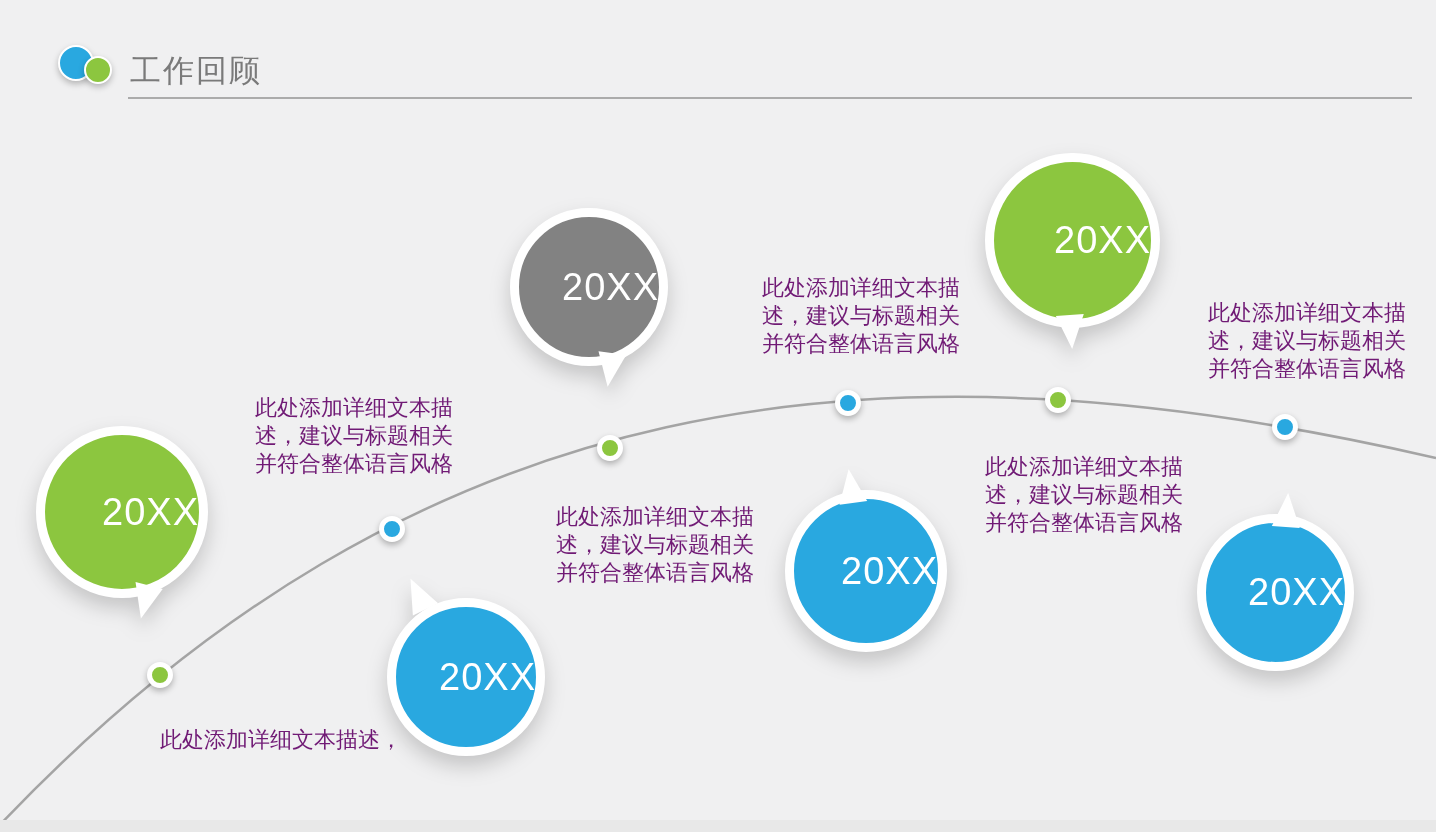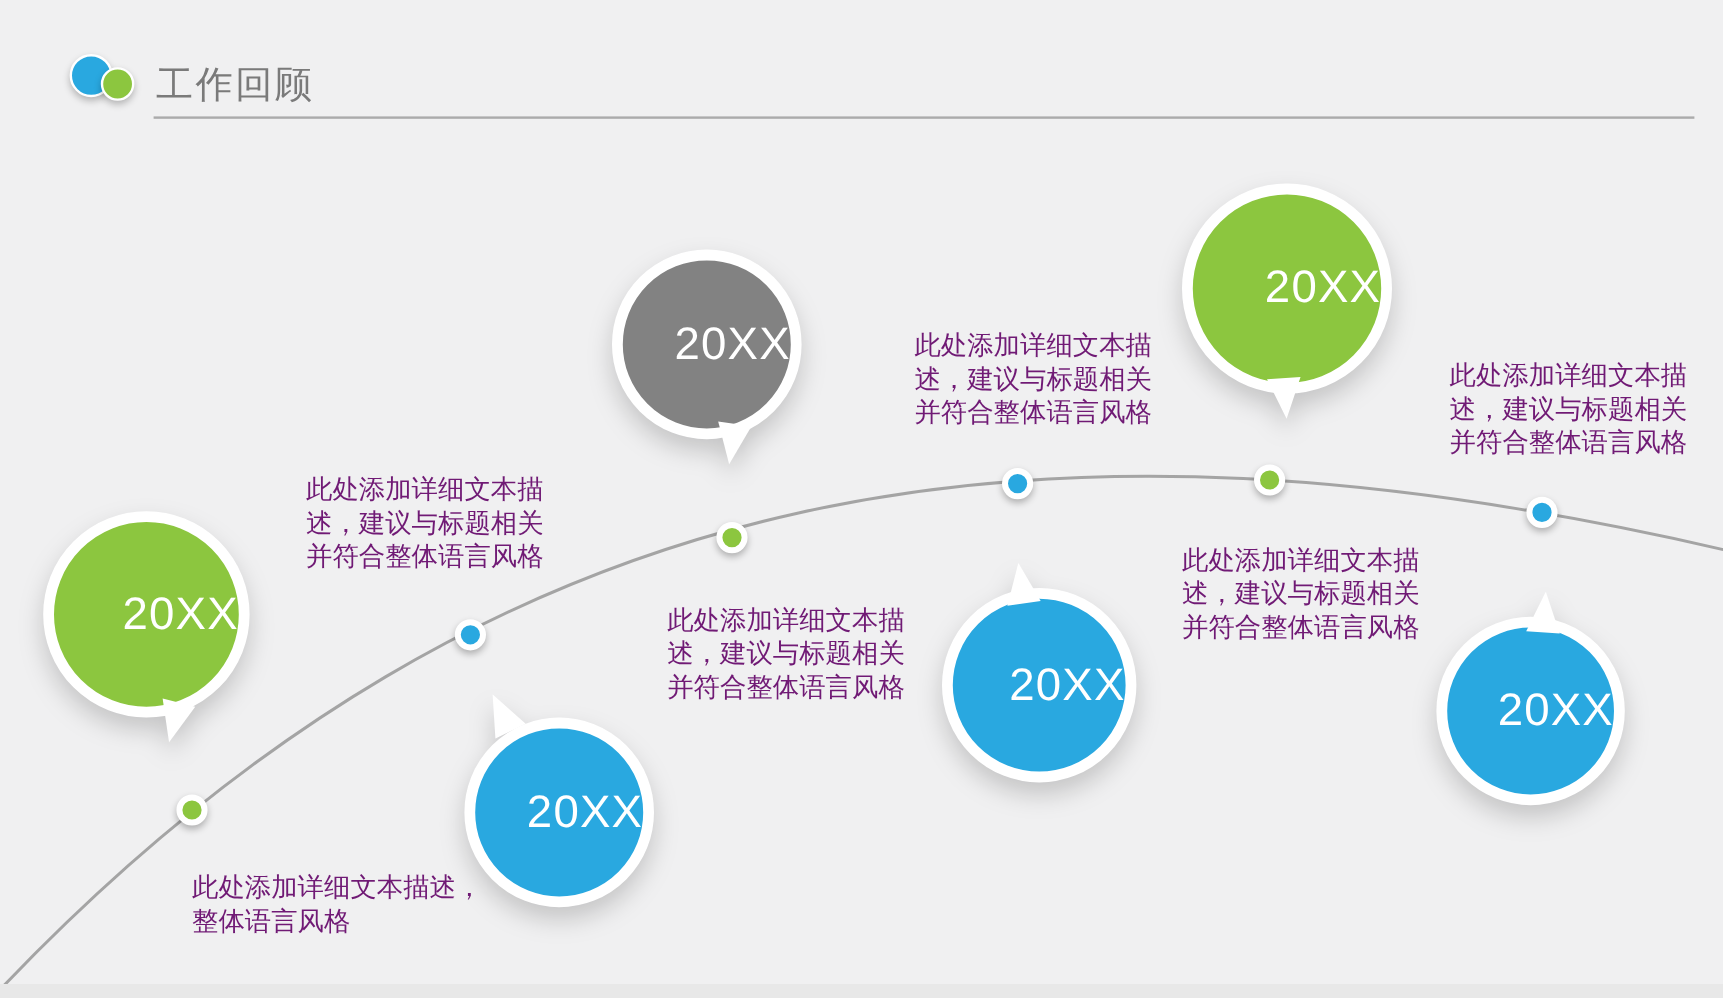--- a/index.html
+++ b/index.html
@@ -78,21 +78,20 @@
   </svg>
 
   <div>
     <div class="bubble green" style="left:36px;top:426px;width:172px;height:172px;">
       <span class="tail down" style="bottom:-30px;left:56%;transform:rotate(14deg);"></span>
       <span>20XX</span>
     </div>
     <div class="dot green" style="left:147px;top:662px;"></div>
     <div class="desc" style="left:160px;top:702px;margin-top:24px;">
       <div>此处添加详细文本描述，</div>
-      <div>整体语言风格</div>
     </div>
   </div>
 
   <div>
     <div class="bubble blue" style="left:387px;top:598px;width:158px;height:158px;">
       <span class="tail up" style="top:-30px;left:6%;transform:rotate(-26deg);"></span>
       <span>20XX</span>
     </div>
     <div class="dot blue" style="left:379px;top:516px;"></div>
     <div class="desc" style="left:255px;top:394px;">

